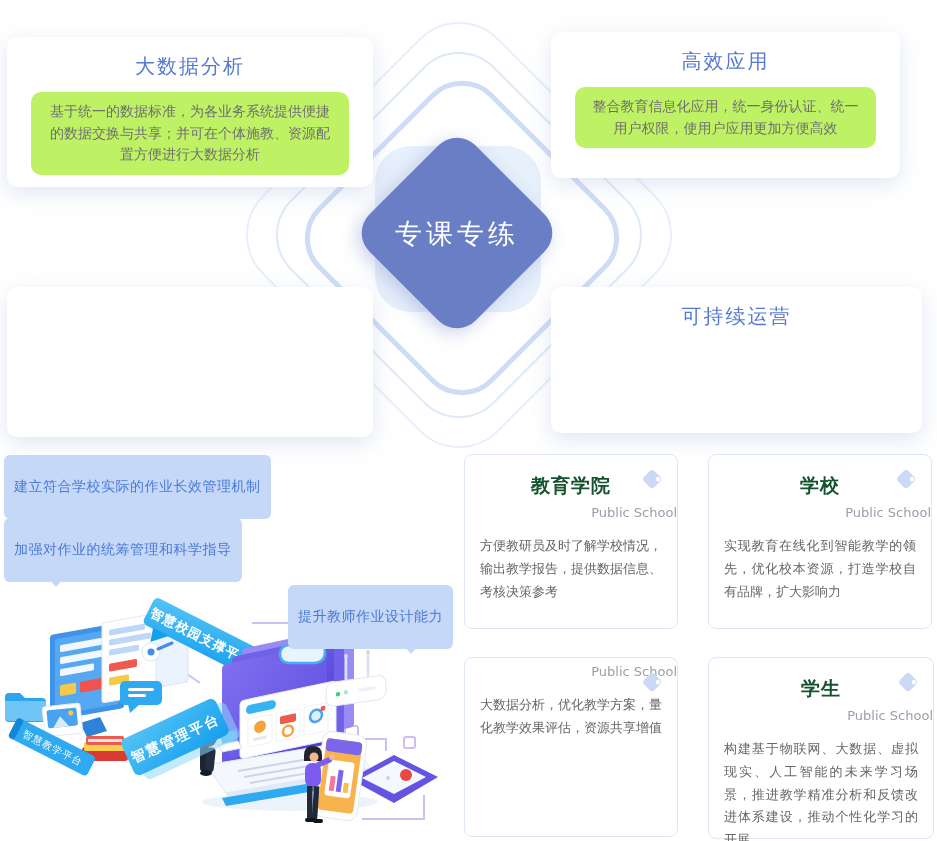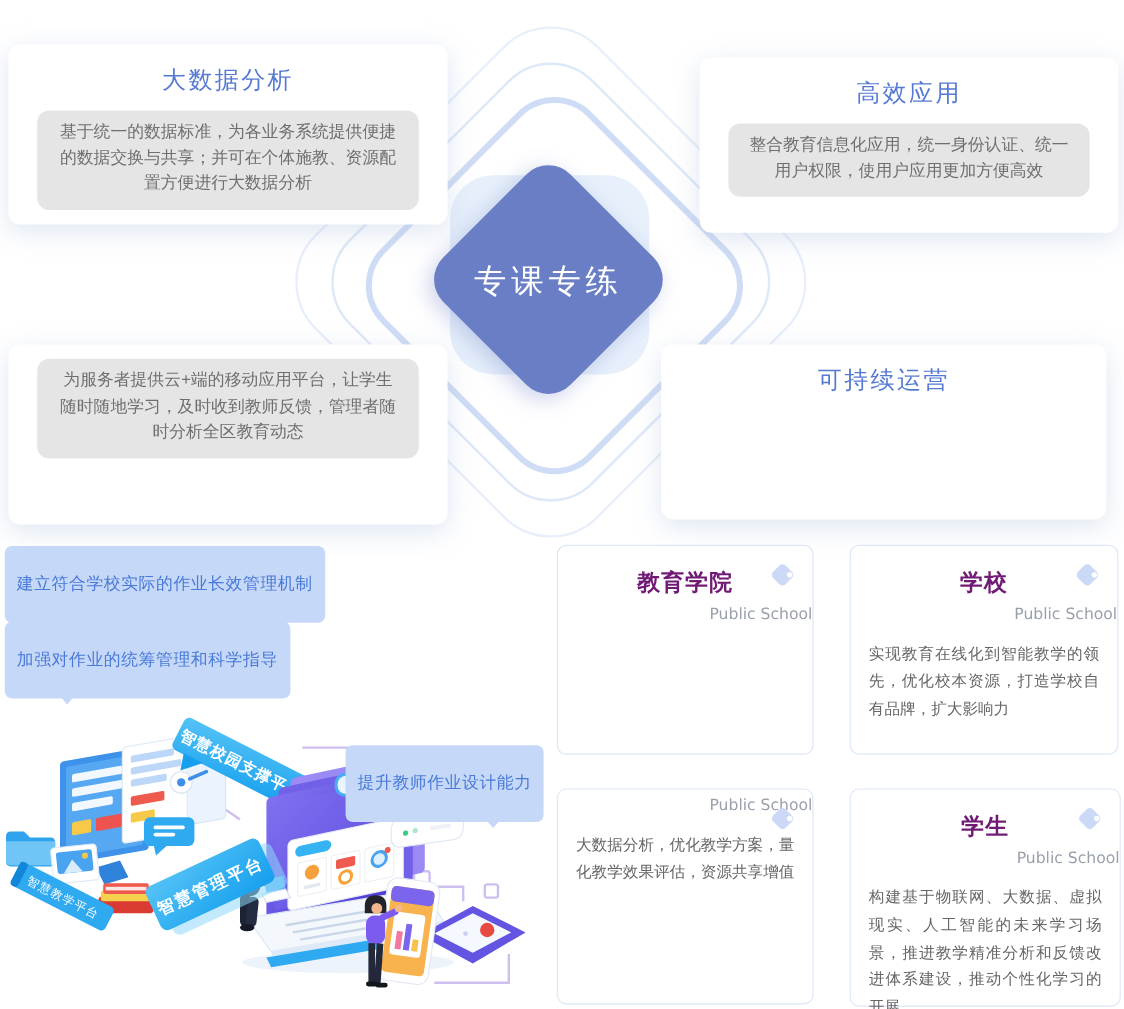--- a/index.html
+++ b/index.html
@@ -17,43 +17,43 @@
     background:#d7e6f8; opacity:.6; border-radius:36px; z-index:1; }
   .diamond { position:absolute; left:382px; top:158px; width:150px; height:150px;
     background:#6a7ec6; border-radius:26px; transform:rotate(45deg); z-index:3;
     box-shadow:0 6px 18px rgba(106,126,198,.35); }
   .diamond-label { position:absolute; left:357px; top:216px; width:200px; text-align:center;
     color:#ffffff; font-size:27px; letter-spacing:4px; z-index:4; font-weight:400; }
   
   .feature-card { position:absolute; background:#fff; border-radius:10px; z-index:2;
     box-shadow:0 6px 22px rgba(171,190,222,.38); text-align:center; }
   .feature-title { font-size:20px; color:#5679d2; margin-top:16px; letter-spacing:2px; font-weight:500; }
-  .feature-body { margin:12px 24px 0; background:#e5e5e5; border-radius:10px; padding:9px 16px;
-    font-size:14px; color:#6f6f6f; line-height:1.55; min-height:40px;font-family:Liberation Mono, monospace; }
+  .feature-body { margin:12px 24px 0; background:#bef264; border-radius:10px; padding:9px 16px;
+    font-size:14px; color:#6f6f6f; line-height:1.55; min-height:40px; }
   .fc-tl { left:7px;   top:37px;  width:366px; height:150px; }
-  .fc-tr { left:551px; top:48px;  width:349px; height:146px;margin-left:32px; }
+  .fc-tr { left:551px; top:32px;  width:349px; height:146px; }
   .fc-bl { left:7px;   top:287px; width:366px; height:150px; }
   .fc-br { left:551px; top:287px; width:371px; height:146px; }
   
   .bubble { position:absolute; background:#c5d8f7; color:#4a7ad8; font-size:14px;
     padding:23px 10px; border-radius:6px; z-index:2; white-space:nowrap; letter-spacing:.5px; }
   .bubble::after { content:""; position:absolute; bottom:-13px; width:0; height:0;
     border:8px solid transparent; border-top:9px solid #c5d8f7; }
   .bubble.tail-left::after  { left:44px; }
   .bubble.tail-right::after { right:34px; }
   .bb1 { left:4px;   top:455px; }
   .bb2 { left:4px;   top:518px; }
-  .bb3 { left:288px; top:585px;margin-top:36px; }
+  .bb3 { left:288px; top:585px; }
   
   .role-card { position:absolute; background:#fff; border:1px solid #dde7f7; border-radius:8px; z-index:2; }
   .rc-a { left:464px; top:454px; width:212px; height:173px; }
   .rc-b { left:708px; top:454px; width:222px; height:173px; }
   .rc-c { left:464px; top:657px; width:212px; height:178px; }
   .rc-d { left:708px; top:657px; width:224px; height:180px; }
-  .role-title { text-align:center; font-size:19px; font-weight:bold; color:#701a75; margin-top:18px; letter-spacing:1px; }
+  .role-title { text-align:center; font-size:19px; font-weight:bold; color:#14532d; margin-top:18px; letter-spacing:1px; }
   .role-sub { text-align:right; font-size:13px; color:#99a0ab; margin-top:6px; }
   .role-body { margin:15px 15px 0; font-size:13px; color:#666; line-height:1.75; text-align:justify; }
   .tag { position:absolute; top:9px; right:9px; width:27px; height:27px; }
   
   .illu { position:absolute; left:0; top:595px; width:460px; height:246px; z-index:1; }
 </style>
 </head>
 <body>
 
 <div class="ring ring3"></div>
@@ -63,21 +63,20 @@
 
 <div class="feature-card fc-tl">
   <div class="feature-title">大数据分析</div>
   <div class="feature-body">基于统一的数据标准，为各业务系统提供便捷的数据交换与共享；并可在个体施教、资源配置方便进行大数据分析</div>
 </div>
 <div class="feature-card fc-tr">
   <div class="feature-title">高效应用</div>
   <div class="feature-body">整合教育信息化应用，统一身份认证、统一用户权限，使用户应用更加方便高效</div>
 </div>
 <div class="feature-card fc-bl">
-  <div class="feature-body">为服务者提供云+端的移动应用平台，让学生随时随地学习，及时收到教师反馈，管理者随时分析全区教育动态</div>
 </div>
 <div class="feature-card fc-br">
   <div class="feature-title">可持续运营</div>
 </div>
 
 <div class="diamond"></div>
 <div class="diamond-label">专课专练</div>
 
 <div class="bubble tail-left bb1">建立符合学校实际的作业长效管理机制</div>
 <div class="bubble tail-left bb2">加强对作业的统筹管理和科学指导</div>
@@ -87,20 +86,21 @@
   <span class="tag">
     <svg viewBox="0 0 24 24" width="27" height="27">
         <g transform="rotate(45 12 12)">
           <rect x="5" y="8" width="13" height="13" rx="3.2" fill="#ccd9f6"></rect>
           <circle cx="15.2" cy="10.8" r="2" fill="#fff"></circle>
         </g>
       </svg>
   </span>
   <div class="role-title">教育学院</div>
   <div class="role-sub">Public School</div>
+  <div class="role-body">方便教研员及时了解学校情况，输出教学报告，提供数据信息、考核决策参考</div>
 </div>
 <div class="role-card rc-b">
   <span class="tag">
     <svg viewBox="0 0 24 24" width="27" height="27">
         <g transform="rotate(45 12 12)">
           <rect x="5" y="8" width="13" height="13" rx="3.2" fill="#ccd9f6"></rect>
           <circle cx="15.2" cy="10.8" r="2" fill="#fff"></circle>
         </g>
       </svg>
   </span>

